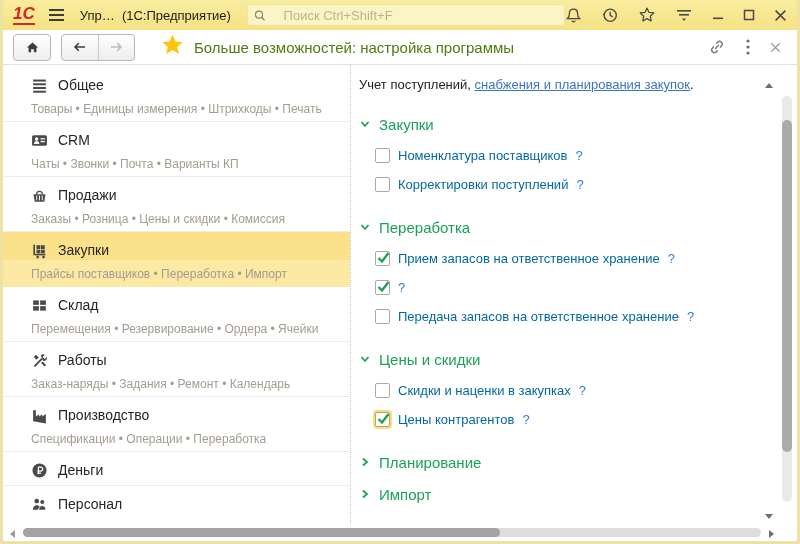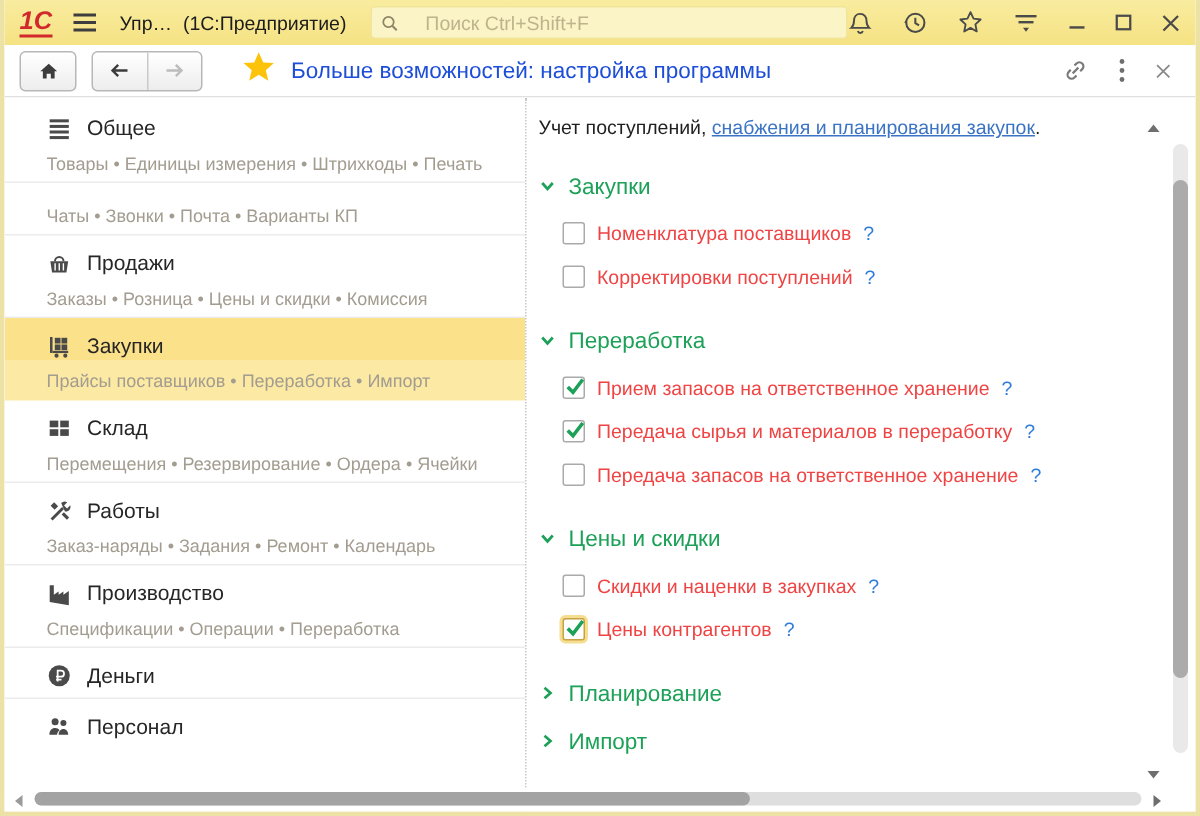--- a/index.html
+++ b/index.html
@@ -20,21 +20,21 @@
   .tb-icons svg{display:block;}
   .icon-btn{cursor:default;display:flex;align-items:center;}
   
   .toolbar{height:34px;flex:none;background:#fff;border-bottom:1px solid #e0e0e0;display:flex;align-items:center;padding:0 10px;}
   .btn{height:25px;border:1px solid #b7b7b7;border-radius:4px;background:linear-gradient(#fff,#ededed);display:flex;align-items:center;justify-content:center;}
   .homebtn{width:36px;}
   .navgrp{margin-left:10px;width:72px;padding:0;overflow:hidden;display:flex;}
   .navgrp span{flex:1;display:flex;align-items:center;justify-content:center;height:100%;}
   .navgrp .sep{flex:none;width:1px;background:#c9c9c9;height:100%;}
   .fav-star{margin-left:26px;}
-  .pagetitle{margin-left:10px;font-size:15px;color:#1d4ed8;white-space:nowrap;}
+  .pagetitle{margin-left:10px;font-size:15px;color:#4d7c0f;white-space:nowrap;}
   .tool-right{margin-left:auto;display:flex;align-items:center;gap:20px;padding-right:6px;}
   
   .main{flex:1;display:flex;position:relative;overflow:hidden;background:#fff;}
   .sidebar{width:348px;flex:none;border-right:1px dotted #c6c6c6;overflow:hidden;padding-top:2px;box-sizing:border-box;}
   .grp{padding:8px 0 5px 28px;border-bottom:1px solid #ececec;}
   .grp-main{display:flex;align-items:center;gap:10px;height:20px;}
   .grp-main svg{flex:none;}
   .grp-label{font-size:14px;color:#262626;}
   .grp-sub{margin-top:7px;font-size:12px;color:#a39c90;height:14px;white-space:nowrap;overflow:hidden;}
   .grp.active{background:linear-gradient(#fbe189 0 52%,#fbe9a4 52% 100%);border-bottom-color:#fbe9a4;}
@@ -43,21 +43,21 @@
   .intro{margin:4px 0 6px;height:18px;font-size:13px;color:#1f1f1f;}
   .intro a{color:#3b74c4;text-decoration:underline;cursor:pointer;}
   .sec{padding-top:14px;}
   .sec-h{height:18px;display:flex;align-items:center;gap:8px;font-size:15px;color:#1da158;cursor:pointer;}
   .sec-items{margin-top:13px;}
   .cb-row{height:19px;display:flex;align-items:center;gap:8px;margin:0 0 10px 16px;}
   .cb{width:15px;height:15px;flex:none;border:1px solid #aaa;border-radius:2px;background:#fff;position:relative;box-sizing:border-box;}
   .cb svg{display:none;position:absolute;left:0px;top:-2px;}
   .cb.on svg{display:block;}
   .cb.focused{border-color:#c7a243;box-shadow:0 0 0 2px #f6de90;}
-  .cb-label{font-size:13px;color:#ef4444;}
+  .cb-label{font-size:13px;color:#0369a1;}
   .help{font-size:13px;color:#2e7cd9;cursor:pointer;}
   
   .vscroll-up{position:absolute;right:24px;top:18px;width:0;height:0;border-left:4px solid transparent;border-right:4px solid transparent;border-bottom:5px solid #6e6e6e;}
   .vscroll-track{position:absolute;right:5px;top:31px;width:10px;height:406px;border-radius:5px;background:#e9e9e9;}
   .vscroll-thumb{position:absolute;right:5px;top:55px;width:10px;height:332px;border-radius:5px;background:#ababab;}
   .vscroll-down{position:absolute;right:24px;top:449px;width:0;height:0;border-left:4px solid transparent;border-right:4px solid transparent;border-top:5px solid #6e6e6e;}
   .hscroll{position:absolute;left:0;right:0;bottom:0;height:16px;background:#fff;}
   .hscroll-left{position:absolute;left:7px;top:5px;width:0;height:0;border-top:4px solid transparent;border-bottom:4px solid transparent;border-right:5px solid #9a9a9a;}
   .hscroll-track{position:absolute;left:20px;top:3px;width:738px;height:9px;border-radius:5px;background:#dedede;}
   .hscroll-thumb{position:absolute;left:20px;top:3px;width:477px;height:9px;border-radius:5px;background:#a3a3a3;}
@@ -188,20 +188,30 @@
               <rect x="2" y="5.9" width="12" height="1.9" fill="#4a4a4a"></rect>
               <rect x="2" y="9.4" width="12" height="1.9" fill="#4a4a4a"></rect>
               <rect x="2" y="12.9" width="12" height="1.9" fill="#4a4a4a"></rect>
             </svg>
           <span class="grp-label">Общее</span>
         </div>
         <div class="grp-sub">Товары • Единицы измерения • Штрихкоды • Печать</div>
       </div>
 
       <div class="grp">
+        <div class="grp-main">
+          <svg width="17" height="17" viewBox="0 0 16 16">
+              <rect x="1" y="3" width="14" height="10" rx="1.5" fill="#4a4a4a"></rect>
+              <circle cx="5.3" cy="6.6" r="1.6" fill="#fff"></circle>
+              <path d="M2.8 11.2c0-1.7 1.1-2.7 2.5-2.7s2.5 1 2.5 2.7z" fill="#fff"></path>
+              <rect x="9" y="5.8" width="4" height="1.2" fill="#fff"></rect>
+              <rect x="9" y="8.4" width="4" height="1.2" fill="#fff"></rect>
+            </svg>
+          <span class="grp-label">CRM</span>
+        </div>
         <div class="grp-sub">Чаты • Звонки • Почта • Варианты КП</div>
       </div>
 
       <div class="grp">
         <div class="grp-main">
           <svg width="17" height="17" viewBox="0 0 16 16">
               <path d="M5.3 6.8a2.7 2.7 0 0 1 5.4 0" fill="none" stroke="#4a4a4a" stroke-width="1.2"></path>
               <path d="M2.4 6.8h11.2l-1.1 7H3.5z" fill="#4a4a4a"></path>
               <path d="M5.4 8v4.5M8 8v4.5M10.6 8v4.5" stroke="#fff" stroke-width="0.9"></path>
             </svg>
@@ -330,21 +340,20 @@
               </span>
             <span class="cb-label">Прием запасов на ответственное хранение</span>
             <span class="help">?</span>
           </div>
           <div class="cb-row">
             <span class="cb on">
                 <svg width="15" height="15" viewBox="0 0 15 15">
                   <polyline points="2.5,8 6,11.5 12.5,3" fill="none" stroke="#1da158" stroke-width="2.4"></polyline>
                 </svg>
               </span>
-            <span class="cb-label">Передача сырья и материалов в переработку</span>
             <span class="help">?</span>
           </div>
           <div class="cb-row">
             <span class="cb"></span>
             <span class="cb-label">Передача запасов на ответственное хранение</span>
             <span class="help">?</span>
           </div>
         </div>
       </div>
 

